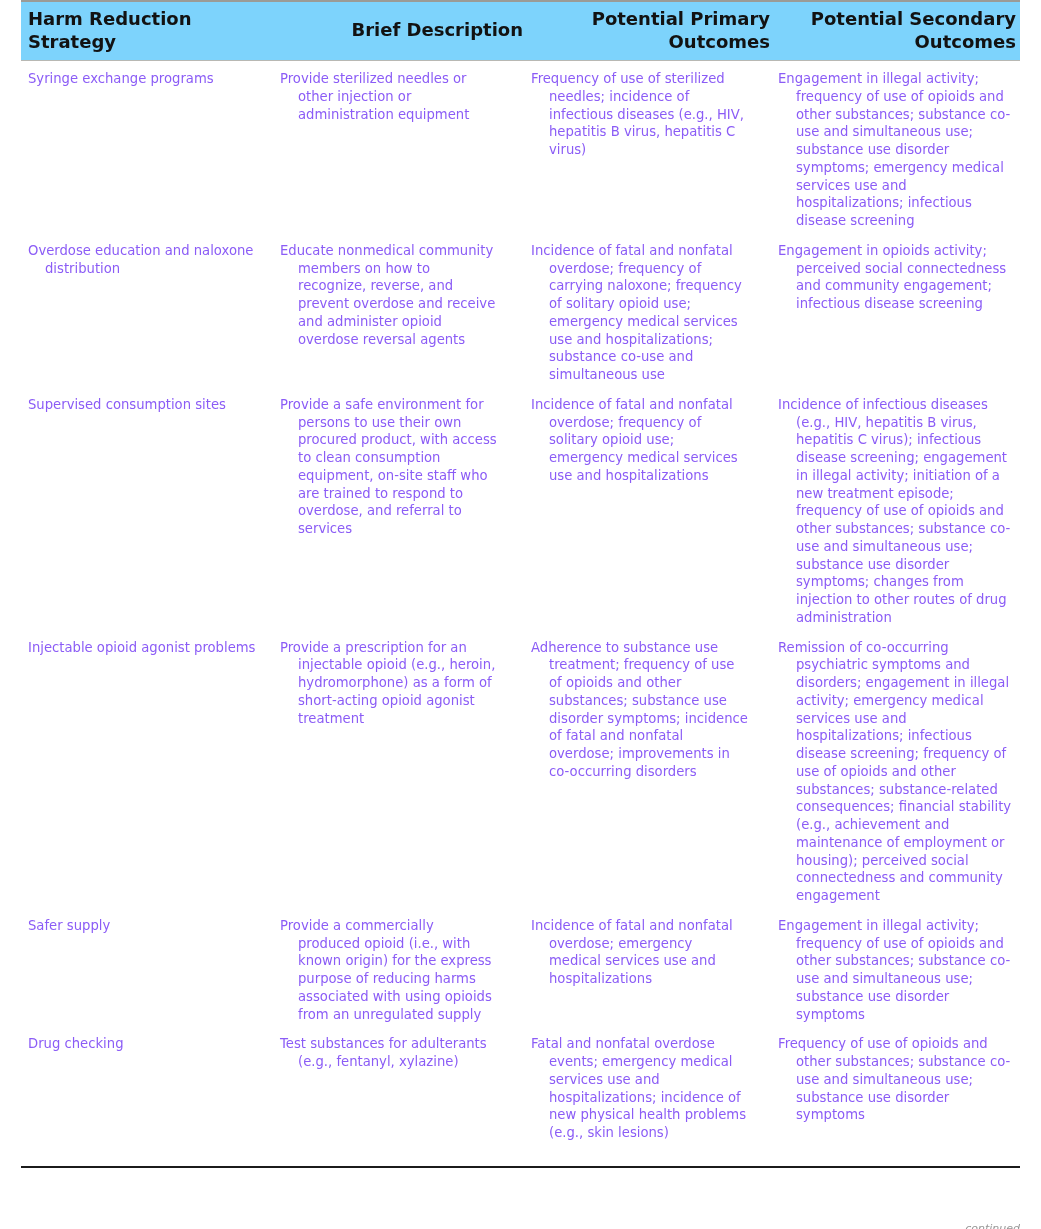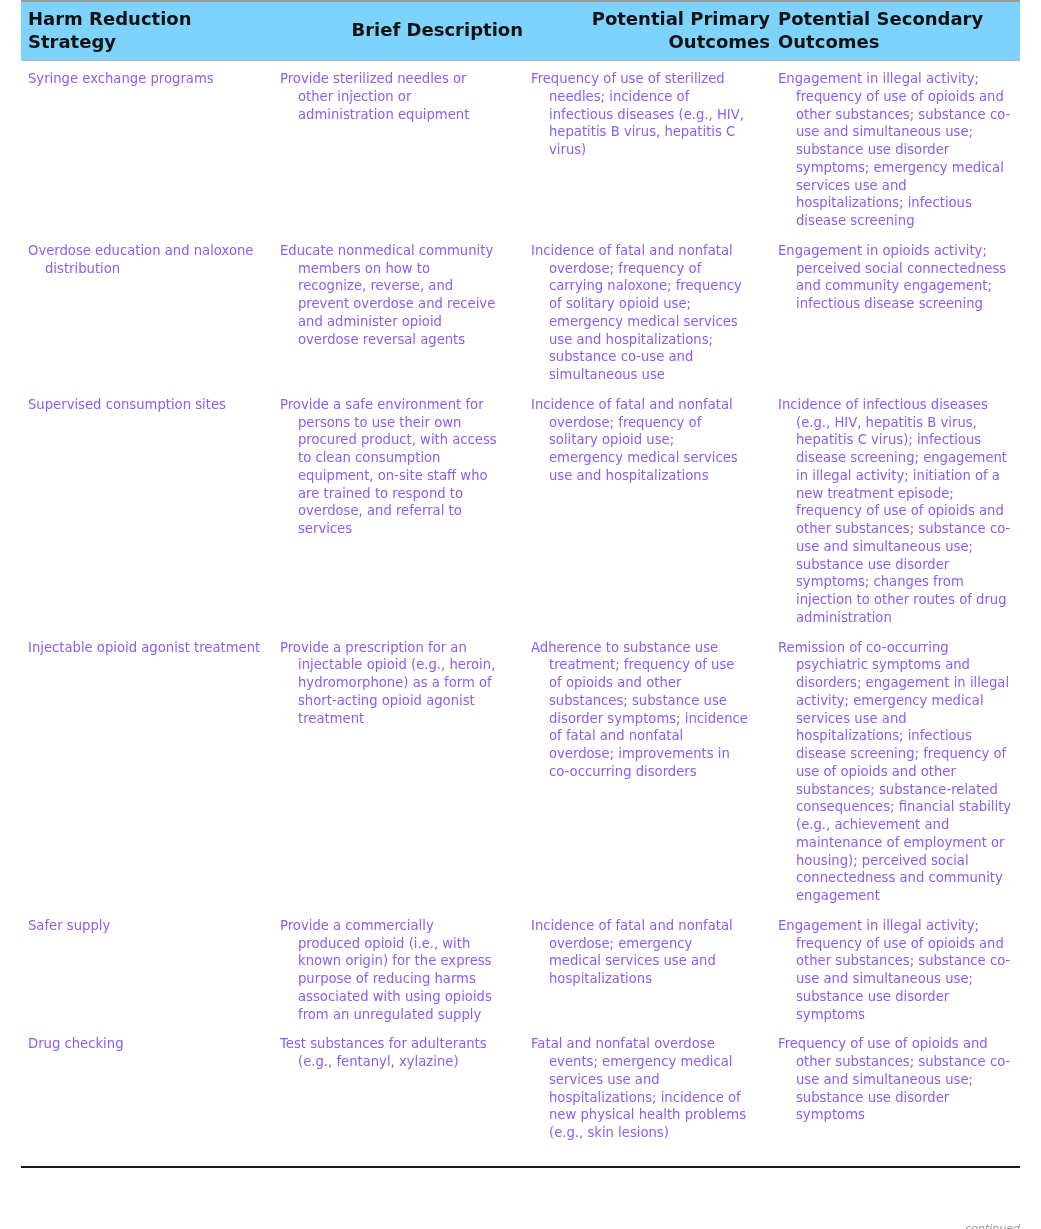--- a/index.html
+++ b/index.html
@@ -41,21 +41,21 @@
     font-weight: 600;
     font-size: 18px;
     color: #121212;
     padding: 6px 4px 7px 4px;
     vertical-align: middle;
     line-height: 1.25;
   }
   th.col-strategy   { text-align: left;   padding-left: 7px; }
   th.col-desc       { text-align: right; }
   th.col-primary    { text-align: right; }
-  th.col-secondary  { text-align: left; }
+  th.col-secondary  { text-align: right; }
 
   
   tbody td {
     vertical-align: top;
     padding: 9px 10px 3px 4px;
     line-height: 1.345;
     font-size: 13.2px;
     color: #8b5cf6;
     border: none;
   }
@@ -151,21 +151,21 @@
         <td class="col-primary">
             <span class="cell-text">Incidence of fatal and nonfatal overdose; frequency of solitary opioid use; emergency medical services use and hospitalizations</span>
           </td>
         <td class="col-secondary">
             <span class="cell-text">Incidence of infectious diseases (e.g., HIV, hepatitis B virus, hepatitis C virus); infectious disease screening; engagement in illegal activity; initiation of a new treatment episode; frequency of use of opioids and other substances; substance co-use and simultaneous use; substance use disorder symptoms; changes from injection to other routes of drug administration</span>
           </td>
       </tr>
 
       <tr>
         <td class="col-strategy">
-            <span class="cell-text">Injectable opioid agonist treatment</span>
+            <span class="cell-text">Injectable opioid agonist problems</span>
           </td>
         <td class="col-desc">
             <span class="cell-text">Provide a prescription for an injectable opioid (e.g., heroin, hydromorphone) as a form of short-acting opioid agonist treatment</span>
           </td>
         <td class="col-primary">
             <span class="cell-text">Adherence to substance use treatment; frequency of use of opioids and other substances; substance use disorder symptoms; incidence of fatal and nonfatal overdose; improvements in co-occurring disorders</span>
           </td>
         <td class="col-secondary">
             <span class="cell-text">Remission of co-occurring psychiatric symptoms and disorders; engagement in illegal activity; emergency medical services use and hospitalizations; infectious disease screening; frequency of use of opioids and other substances; substance-related consequences; financial stability (e.g., achievement and maintenance of employment or housing); perceived social connectedness and community engagement</span>
           </td>

